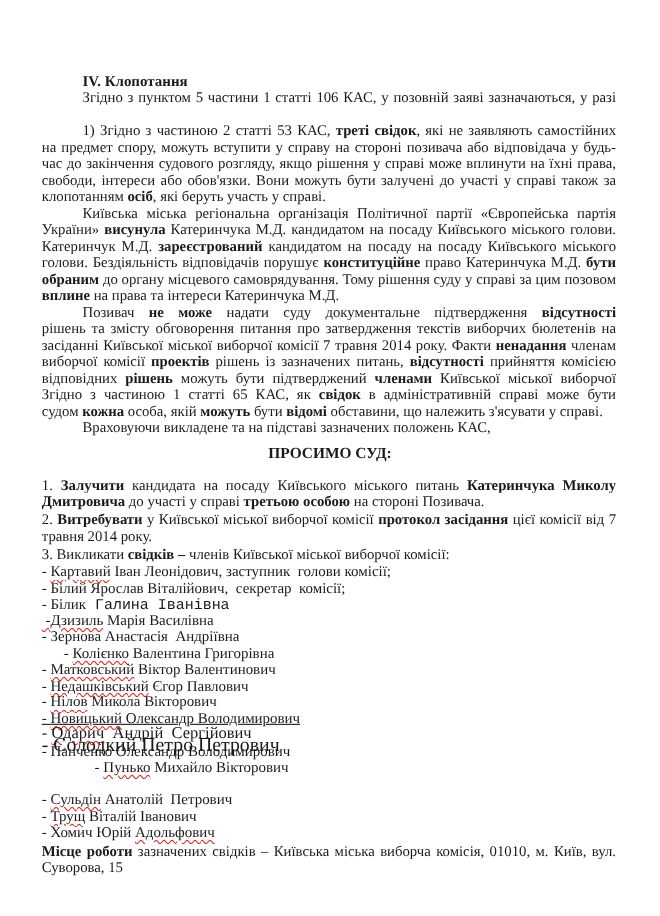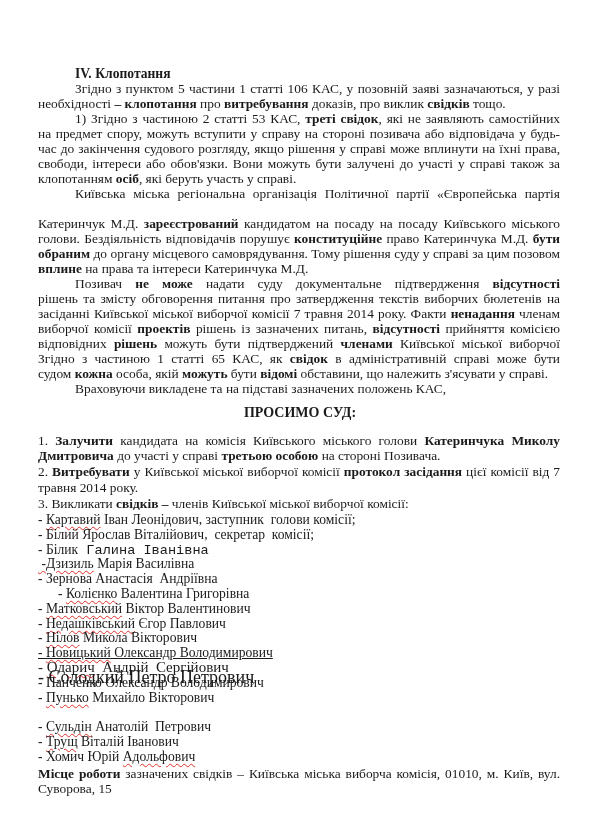--- a/index.html
+++ b/index.html
@@ -17,66 +17,66 @@
   .sp { text-decoration: underline wavy #e0302a; text-decoration-thickness: 1px; text-underline-offset: 2px; }
 </style>
 </head>
 <body>
 
 <div class="page">
 
   <div class="ln h ind" style="top:66px">IV. Клопотання</div>
 
   <div class="ln just ind" style="top:81px"><span>Згідно з пунктом 5 частини 1 статті 106 КАС, у позовній заяві зазначаються, у разі</span></div>
-  <div class="ln just" style="top:96px; text-align-last:left"><span>необхідності </span><b>– клопотання</b><span> про </span><b>витребування</b><span> доказів, про виклик </span><b>свідків</b><span> тощо.</span></div>
 
   <div class="ln just ind" style="top:111px"><span>1) Згідно з частиною 2 статті 53 КАС, </span><b>треті свідок</b><span>, які не заявляють самостійних вимог</span></div>
   <div class="ln just" style="top:126px">на предмет спору, можуть вступити у справу на стороні позивача або відповідача у будь-який</div>
   <div class="ln just" style="top:141px">час до закінчення судового розгляду, якщо рішення у справі може вплинути на їхні права,</div>
   <div class="ln just" style="top:156px">свободи, інтереси або обов'язки. Вони можуть бути залучені до участі у справі також за</div>
   <div class="ln" style="top:171px"><span>клопотанням </span><b>осіб</b><span>, які беруть участь у справі.</span></div>
 
   <div class="ln just ind" style="top:186px">Київська міська регіональна організація Політичної партії «Європейська партія</div>
+  <div class="ln just" style="top:201px"><span>України» </span><b>висунула</b><span> Катеринчука М.Д. кандидатом на посаду Київського міського голови.</span></div>
   <div class="ln just" style="top:216px"><span>Катеринчук М.Д. </span><b>зареєстрований</b><span> кандидатом на посаду на посаду Київського міського</span></div>
   <div class="ln just" style="top:231px"><span>голови. Бездіяльність відповідачів порушує </span><b>конституційне</b><span> право Катеринчука М.Д. </span><b>бути</b></div>
   <div class="ln just" style="top:246px"><b>обраним</b><span> до органу місцевого самоврядування. Тому рішення суду у справі за цим позовом</span></div>
   <div class="ln" style="top:261px"><b>вплине</b><span> на права та інтереси  Катеринчука М.Д.</span></div>
 
   <div class="ln just ind" style="top:276px"><span>Позивач </span><b>не може</b><span> надати суду документальне підтвердження </span><b>відсутності</b></div>
   <div class="ln just" style="top:291px">рішень та змісту обговорення питання про затвердження текстів виборчих бюлетенів на</div>
   <div class="ln just" style="top:306px"><span>засіданні Київської міської виборчої комісії 7 травня 2014 року. Факти </span><b>ненадання</b><span> членам цієї</span></div>
   <div class="ln just" style="top:321px"><span>виборчої комісії </span><b>проектів</b><span> рішень із зазначених питань, </span><b>відсутності</b><span> прийняття комісією</span></div>
   <div class="ln just" style="top:336px"><span>відповідних </span><b>рішень</b><span> можуть бути підтверджений </span><b>членами</b><span> Київської міської виборчої комісії.</span></div>
   <div class="ln just" style="top:351px"><span>Згідно з частиною 1 статті 65 КАС, як </span><b>свідок</b><span> в адміністративній справі може бути викликана</span></div>
   <div class="ln" style="top:366px"><span>судом </span><b>кожна</b><span> особа, якій </span><b>можуть</b><span> бути </span><b>відомі</b><span> обставини,  що належить з'ясувати у справі.</span></div>
 
   <div class="ln ind" style="top:381px">Враховуючи викладене  та на підставі  зазначених  положень КАС,</div>
 
   <div class="ln center" style="top:405px">ПРОСИМО  СУД:</div>
 
-  <div class="ln just" style="top:433px"><span>1. </span><b>Залучити</b><span> кандидата на комісія Київського міського голови </span><b>Катеринчука Миколу</b></div>
+  <div class="ln just" style="top:433px"><span>1. </span><b>Залучити</b><span> кандидата на посаду Київського міського питань </span><b>Катеринчука Миколу</b></div>
   <div class="ln" style="top:448px"><b>Дмитровича</b><span> до участі у справі </span><b>третьою особою</b><span> на стороні Позивача.</span></div>
   <div class="ln just" style="top:464px"><span>2. </span><b>Витребувати</b><span> у Київської міської виборчої комісії </span><b>протокол засідання</b><span> цієї комісії від 7</span></div>
   <div class="ln" style="top:480px">травня 2014 року.</div>
   <div class="ln" style="top:496px"><span>3. Викликати </span><b>свідків –</b><span> членів Київської міської виборчої комісії:</span></div>
 
   <div id="witness-list">
       <div class="wl" style="top: 511px; font-size: 13.6px;"><span style="white-space: pre;">- </span><span class="sp">Картавий</span><span style="white-space: pre;"> Іван Леонідович, заступник  голови комісії;</span></div>
       <div class="wl" style="top: 525.8px; font-size: 13.6px;"><span style="white-space: pre;">- </span><span>Білий</span><span style="white-space: pre;"> Ярослав Віталійович,  секретар  комісії;</span></div>
       <div class="wl" style="top: 540.6px; font-size: 13.6px;"><span style="white-space: pre;">- </span><span>Білик</span><span style="white-space: pre; font-family: Liberation Mono, monospace;"> Галина Іванівна</span></div>
       <div class="wl" style="top: 555.4px; font-size: 13.6px;"><span class="sp" style="white-space: pre;"> -</span><span class="sp">Дзизиль</span><span style="white-space: pre;"> Марія Василівна</span></div>
       <div class="wl" style="top: 570.2px; font-size: 13.6px;"><span style="white-space: pre;">- </span><span>Зернова</span><span style="white-space: pre;"> Анастасія  Андріївна</span></div>
       <div class="wl" style="top: 585px; font-size: 13.6px; margin-left: 20px;"><span style="white-space: pre;">- </span><span class="sp">Колієнко</span><span style="white-space: pre;"> Валентина Григорівна</span></div>
       <div class="wl" style="top: 599.8px; font-size: 13.6px;"><span style="white-space: pre;">- </span><span class="sp">Матковський</span><span style="white-space: pre;"> Віктор Валентинович</span></div>
       <div class="wl" style="top: 614.6px; font-size: 13.6px;"><span style="white-space: pre;">- </span><span class="sp">Недашківський</span><span style="white-space: pre;"> Єгор Павлович</span></div>
       <div class="wl" style="top: 629.4px; font-size: 13.6px;"><span style="white-space: pre;">- </span><span class="sp">Нілов</span><span style="white-space: pre;"> Микола Вікторович</span></div>
       <div class="wl" style="top: 644.2px; font-size: 13.6px; text-decoration: underline;"><span style="white-space: pre;">- </span><span class="sp">Новицький</span><span style="white-space: pre;"> Олександр Володимирович</span></div>
       <div class="wl" style="top: 659px; font-size: 15px;"><span style="white-space: pre;">- </span><span class="sp">Одарич</span><span style="white-space: pre;">  Андрій  Сергійович</span></div>
       <div class="wl" style="top: 673.8px; font-size: 13.6px;"><span style="white-space: pre;">- </span><span>Панченко</span><span style="white-space: pre;"> Олександр Володимирович</span></div>
-      <div class="wl" style="top: 688.6px; font-size: 13.6px;"><span style="white-space: pre;">- </span><span class="sp">Пунько</span><span style="white-space: pre;"> Михайло Вікторович</span></div>
+      <div class="wl" style="top: 688.6px; font-size: 13.6px; margin-left: 48px;"><span style="white-space: pre;">- </span><span class="sp">Пунько</span><span style="white-space: pre;"> Михайло Вікторович</span></div>
       <div class="wl" style="top: 669px; font-size: 18px;"><span style="white-space: pre;">- </span><span>Солодкий</span><span style="white-space: pre;"> Петро Петрович</span></div>
       <div class="wl" style="top: 718.2px; font-size: 13.6px;"><span style="white-space: pre;">- </span><span class="sp">Сульдін</span><span style="white-space: pre;"> Анатолій  Петрович</span></div>
       <div class="wl" style="top: 733px; font-size: 13.6px;"><span style="white-space: pre;">- </span><span class="sp">Трущ</span><span style="white-space: pre;"> Віталій Іванович</span></div>
       <div class="wl" style="top: 747.8px; font-size: 13.6px;"><span style="white-space: pre;">- </span><span>Хомич</span><span style="white-space: pre;"> Юрій </span><span class="sp">Адольфович</span></div>
     </div>
 
   <div class="ln just" style="top:766px"><b>Місце роботи</b><span> зазначених свідків – Київська міська виборча комісія, 01010, м. Київ, вул.</span></div>
   <div class="ln" style="top:781px">Суворова, 15</div>
 
 </div>

